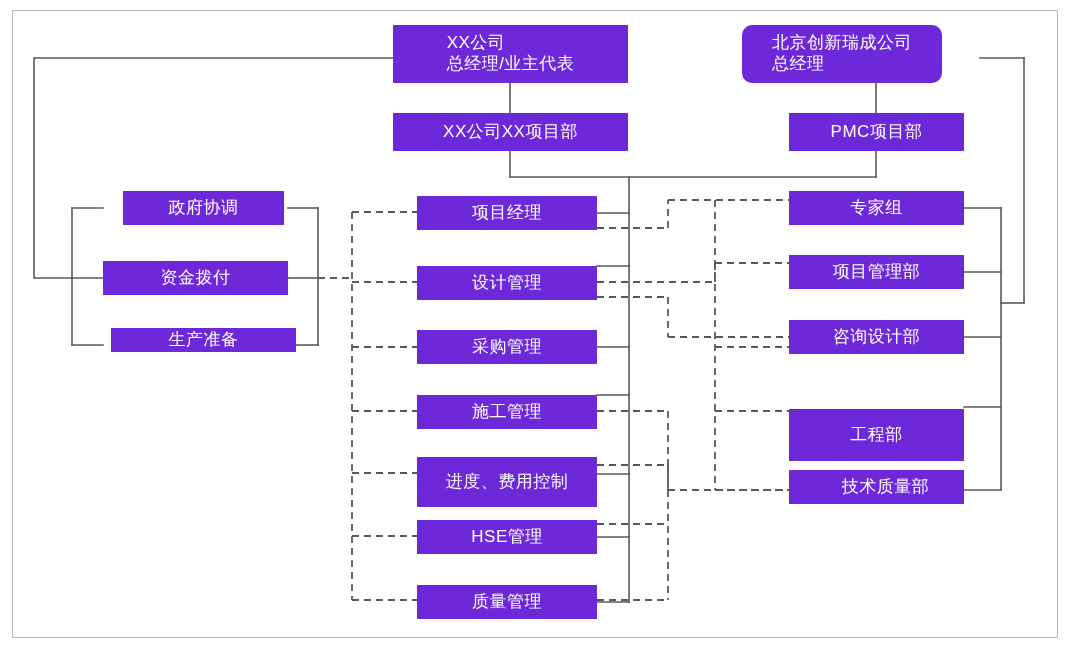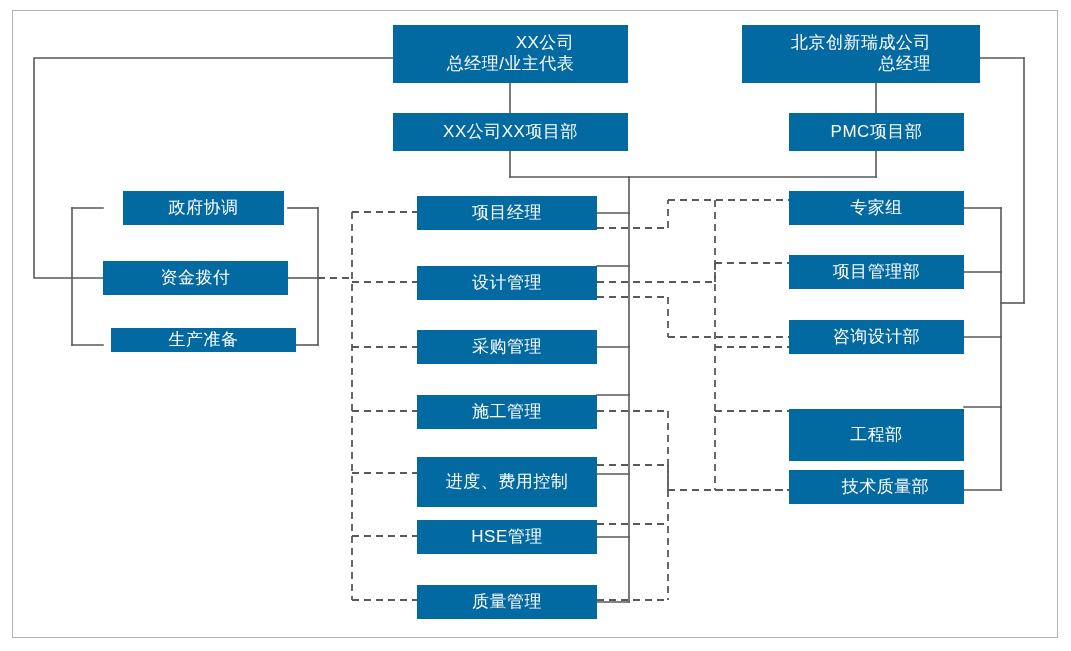--- a/index.html
+++ b/index.html
@@ -31,26 +31,26 @@
     position: absolute;
     left: 0;
     top: 0;
     width: 1071px;
     height: 651px;
     pointer-events: none;
   }
   .node {
     position: absolute;
     box-sizing: border-box;
-    background: #0369a1;
+    background: #6d28d9;
     color: #ffffff;
     display: flex;
     align-items: center;
     justify-content: center;
-    text-align: right;
+    text-align: left;
     line-height: 1.22;
     font-size: 17px;
     letter-spacing: 0.5px;
     white-space: pre-line;
     user-select: none;
   }
   .node.two-line { font-size: 17px; }
 </style>
 </head>
 <body>
@@ -122,21 +122,21 @@
         <path d="M715,490 L789,490"></path>
         <path d="M715,347 L789,347"></path>
         <path d="M715,411 L789,411"></path>
       </g>
   </svg>
 
   <div id="nodes">
       <div class="node two-line" style="left: 393px; top: 25px; width: 235px; height: 58px;">XX公司
 总经理/业主代表</div>
       <div class="node" style="left: 393px; top: 113px; width: 235px; height: 38px;">XX公司XX项目部</div>
-      <div class="node two-line" style="left: 742px; top: 25px; width: 238px; height: 58px;">北京创新瑞成公司
+      <div class="node two-line" style="left: 742px; top: 25px; width: 200px; height: 58px; border-radius: 10px;">北京创新瑞成公司
 总经理</div>
       <div class="node" style="left: 789px; top: 113px; width: 175px; height: 38px;">PMC项目部</div>
       <div class="node" style="left: 103px; top: 191px; width: 161px; height: 34px; margin-left: 20px;">政府协调</div>
       <div class="node" style="left: 103px; top: 261px; width: 185px; height: 34px;">资金拨付</div>
       <div class="node" style="left: 111px; top: 328px; width: 185px; height: 24px;">生产准备</div>
       <div class="node" style="left: 417px; top: 196px; width: 180px; height: 34px;">项目经理</div>
       <div class="node" style="left: 417px; top: 266px; width: 180px; height: 34px;">设计管理</div>
       <div class="node" style="left: 417px; top: 330px; width: 180px; height: 34px;">采购管理</div>
       <div class="node" style="left: 417px; top: 395px; width: 180px; height: 34px;">施工管理</div>
       <div class="node" style="left: 417px; top: 457px; width: 180px; height: 50px;">进度、费用控制</div>

